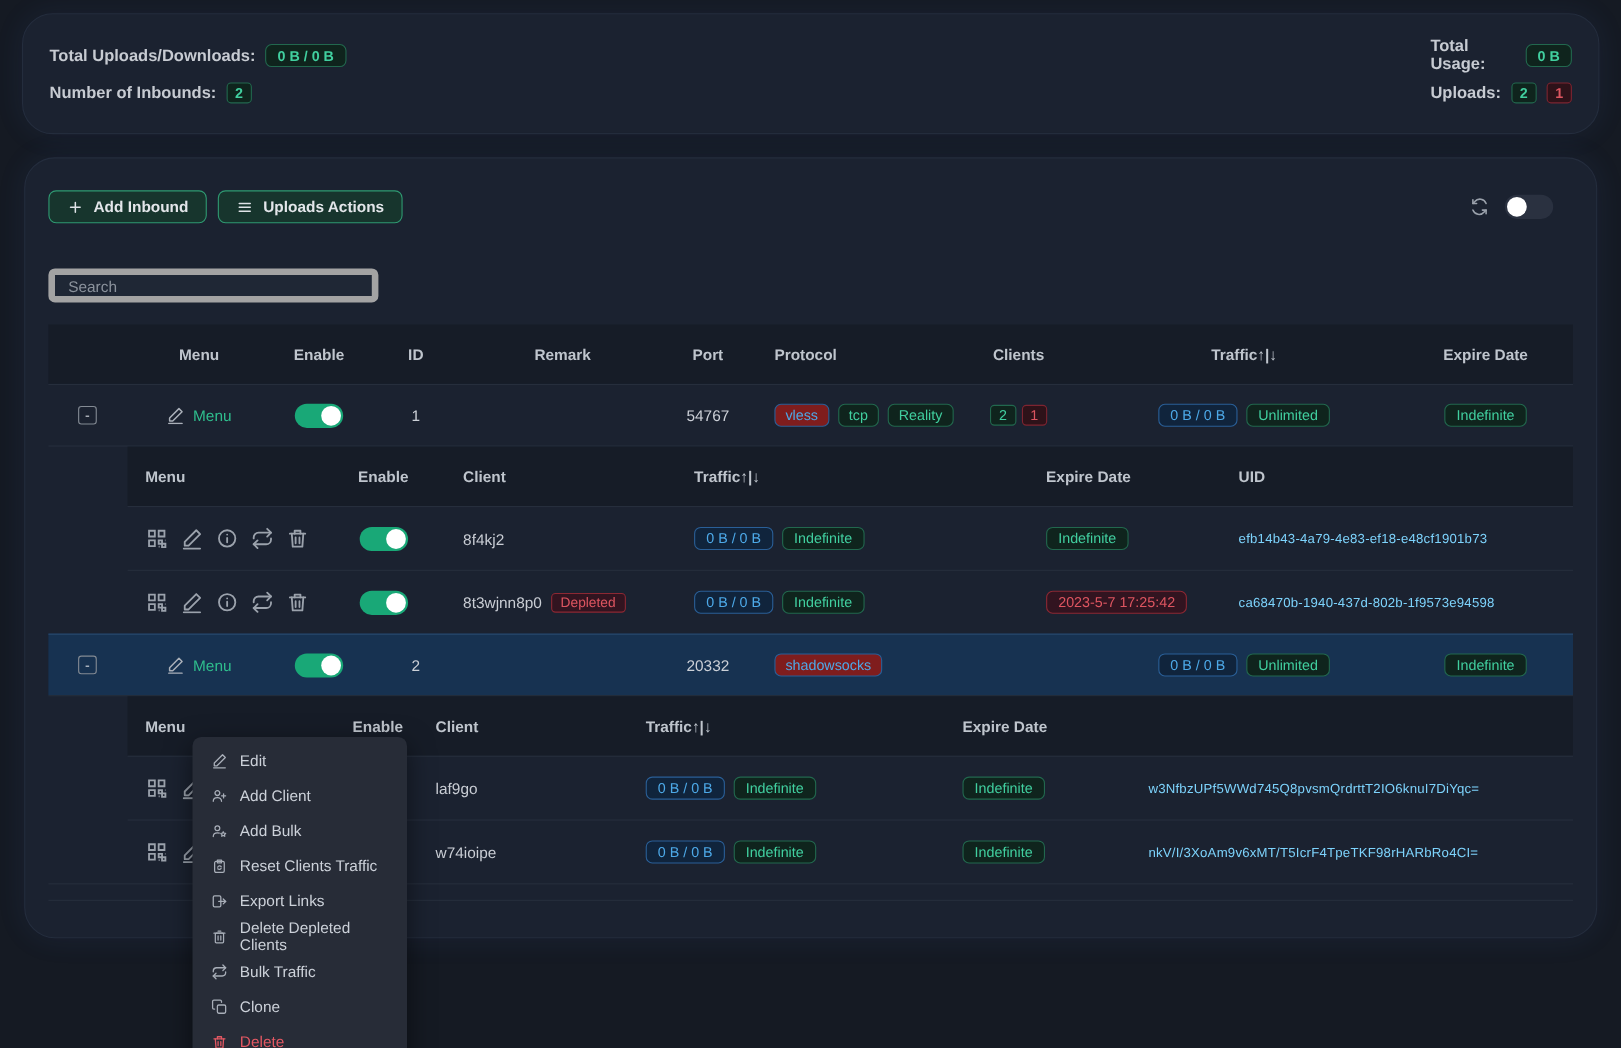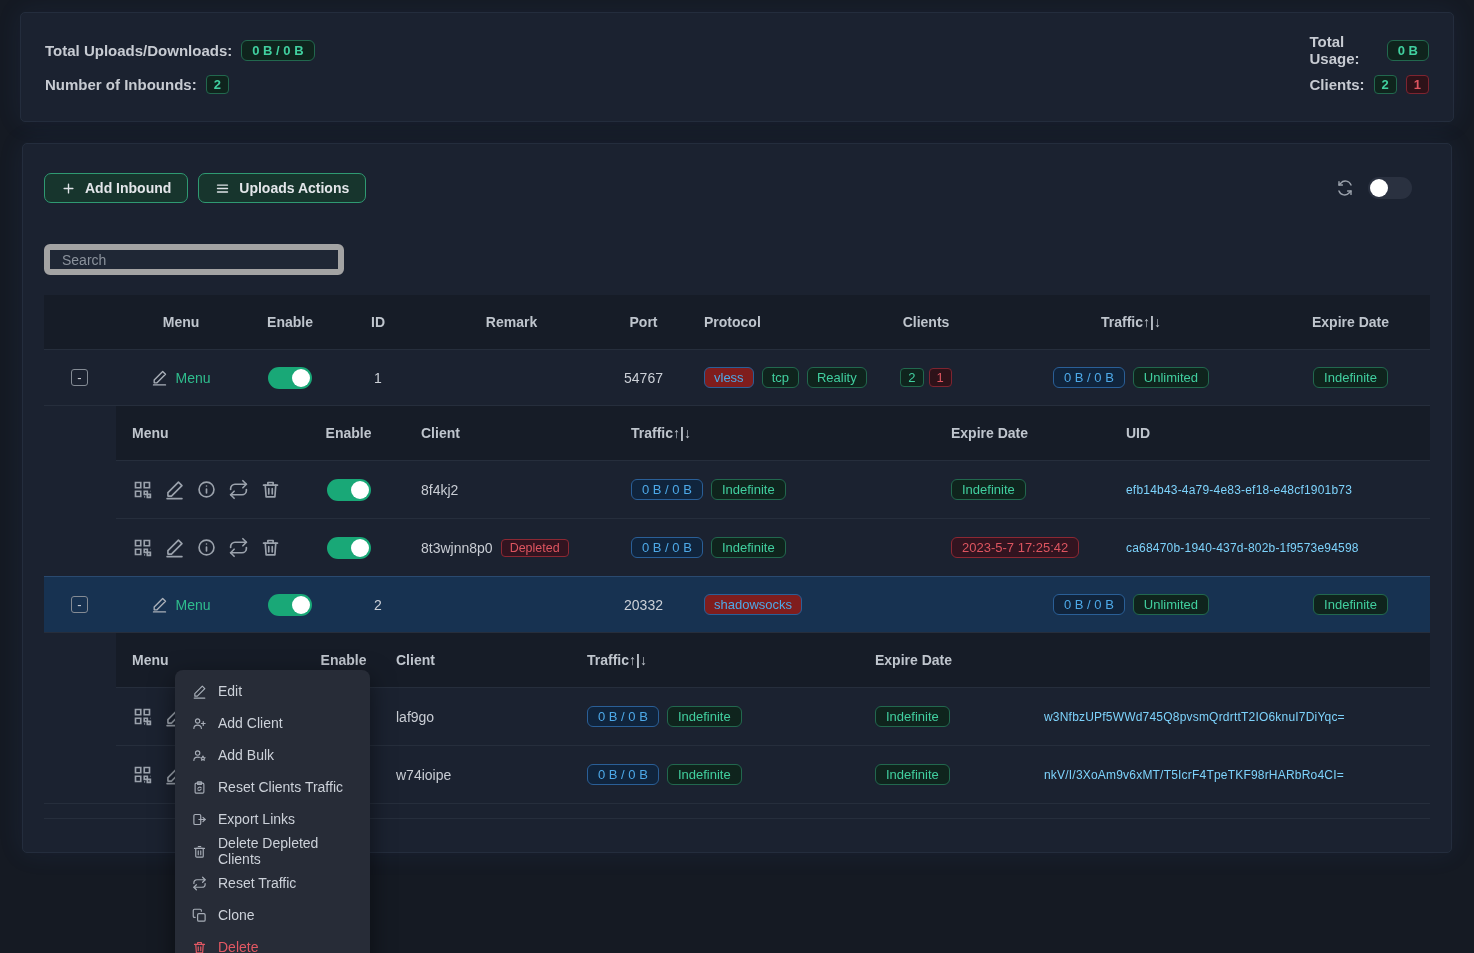--- a/index.html
+++ b/index.html
@@ -9,21 +9,21 @@
     font-family: "Liberation Sans", sans-serif;
     color: #ccd0d7;
     overflow: hidden;
   }
   .page { position: relative; width: 1474px; height: 953px; }
 
   
   .card {
     background: #1b2230;
     border: 1px solid #242d3d;
-    border-radius: 5px;
+    border-radius: 28px;
     box-shadow: 0 0 26px rgba(70,110,200,.10);
   }
   .stats-card {
     position: absolute; left: 20px; top: 12px; width: 1434px; height: 110px;
     padding: 20px 24px;
     display: grid; grid-template-columns: 1fr 1fr; grid-template-rows: 1fr 1fr;
     align-items: center;
   }
   .stat-line { display: flex; align-items: center; gap: 9px; font-size: 15px; font-weight: 700; color: #c7cbd2; }
   .stats-right { margin-left: 695px; }
@@ -221,21 +221,21 @@
     </div>
     <div class="stat-line stats-right">
       <span>Total Usage:</span>
       <span class="badge b-green">0 B</span>
     </div>
     <div class="stat-line">
       <span>Number of Inbounds:</span>
       <span class="badge b-green sm">2</span>
     </div>
     <div class="stat-line stats-right">
-      <span>Clients:</span>
+      <span>Uploads:</span>
       <span class="badge b-green sm">2</span>
       <span class="badge b-red sm">1</span>
     </div>
   </div>
 
   <div class="card main-card">
 
     <div class="toolbar">
       <div class="btn-group">
         <button class="btn">
@@ -637,21 +637,21 @@
           </svg>
         </span>
       <span>Delete Depleted Clients</span>
     </div>
     <div class="ctx-item">
       <span class="ic">
           <svg>
             <use href="#i-repeat"></use>
           </svg>
         </span>
-      <span>Reset Traffic</span>
+      <span>Bulk Traffic</span>
     </div>
     <div class="ctx-item">
       <span class="ic">
           <svg>
             <use href="#i-copy"></use>
           </svg>
         </span>
       <span>Clone</span>
     </div>
     <div class="ctx-item danger">

